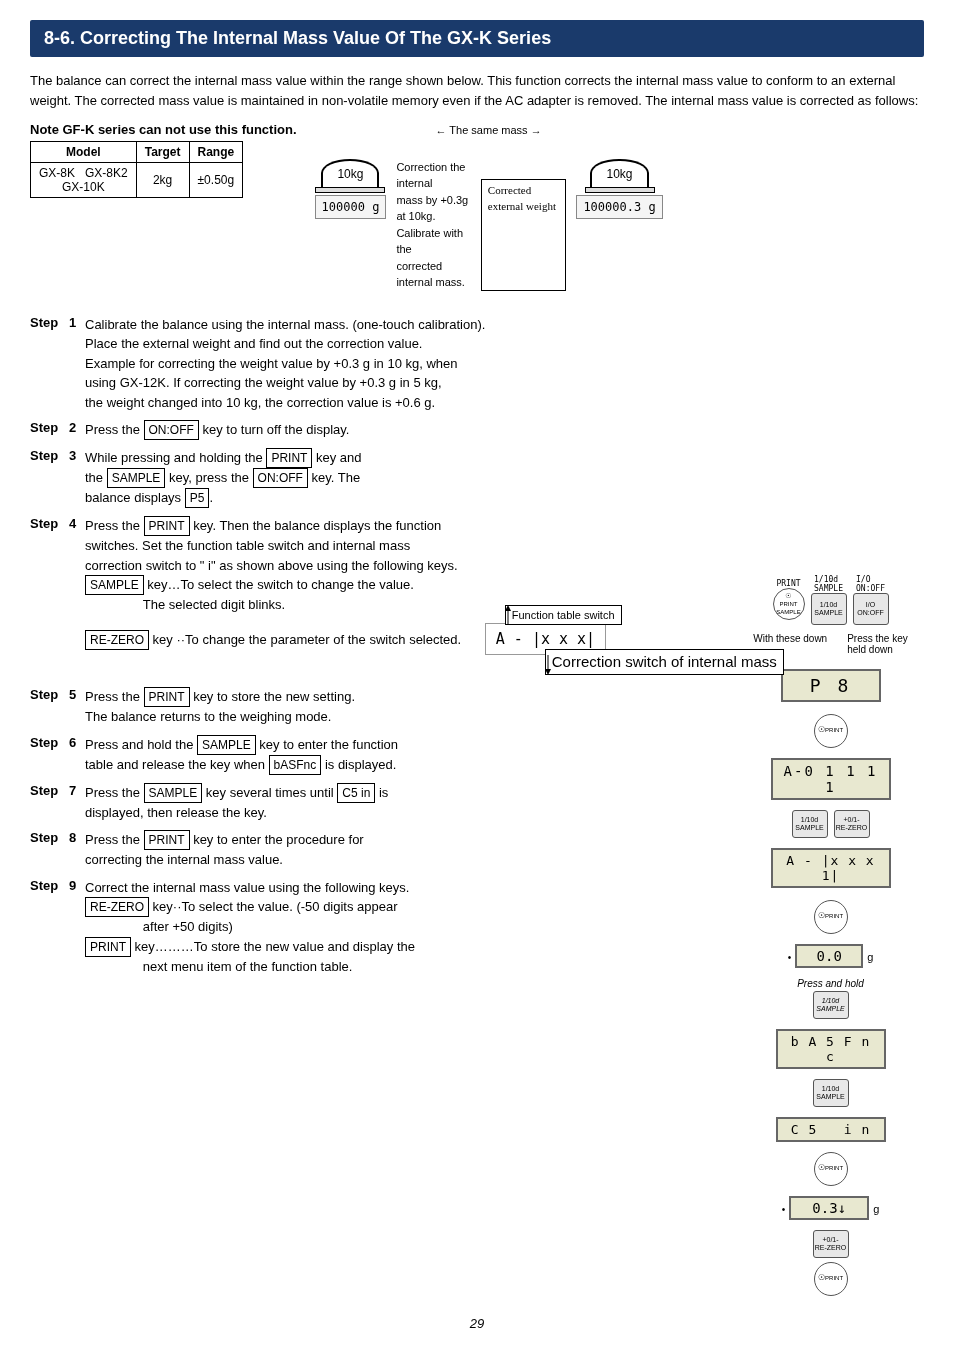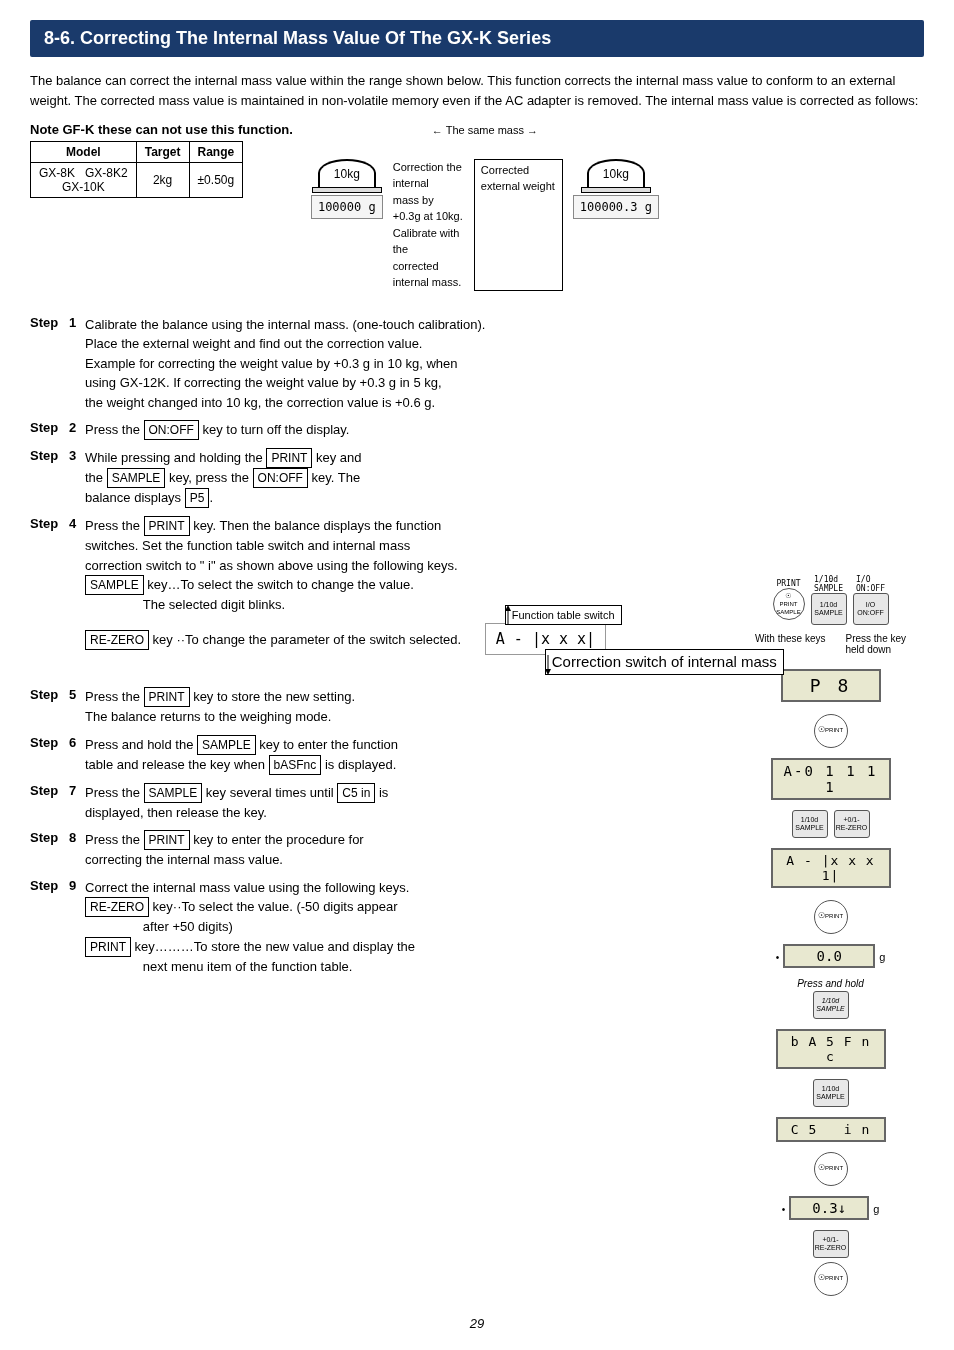--- a/index.html
+++ b/index.html
@@ -70,21 +70,22 @@
       background: #f5f5f5;
       padding: 2px 6px;
       font-family: monospace;
       font-size: 12px;
       display: inline-block;
     }
     .corrected-external-box {
       border: 1px solid #000;
       padding: 2px 6px;
       font-size: 11px;
-      margin-top: 0;
+      margin-top: 20px;
+      font-family: Liberation Serif, serif;
     }
     .steps-section {
       margin-top: 10px;
     }
     .step-row {
       display: flex;
       align-items: flex-start;
       margin-bottom: 8px;
       gap: 0;
     }
@@ -135,21 +136,21 @@
   </style>
 </head>
 <body>
 
 <div class="page-title">8-6.  Correcting The Internal Mass Value Of The GX-K Series</div>
 
 <div class="intro-text">The balance can correct the internal mass value within the range shown below. This function corrects the internal mass value to conform to an external weight. The corrected mass value is maintained in non-volatile memory even if the AC adapter is removed. The internal mass value is corrected as follows:</div>
 
 <div class="note-section">
   <div class="note-left">
-    <div class="note-label">Note  GF-K these can not use this function.</div>
+    <div class="note-label">Note  GF-K series can not use this function.</div>
     <table class="model-table">
       <thead>
         <tr>
           <th>Model</th>
           <th>Target</th>
           <th>Range</th>
         </tr>
       </thead>
       <tbody>
         <tr>
@@ -304,21 +305,21 @@
         <div style="display:flex; flex-direction:column; align-items:center;">
           <div style="font-size:8px; font-family:monospace;">1/10d<br>SAMPLE</div>
           <div style="width:36px; height:32px; border:1px solid #555; border-radius:3px; background:#e8e8e8; display:flex; align-items:center; justify-content:center; font-size:7px; text-align:center; line-height:1.1;">1/10d<br>SAMPLE</div>
         </div>
         <div style="display:flex; flex-direction:column; align-items:center;">
           <div style="font-size:8px; font-family:monospace;">I/O<br>ON:OFF</div>
           <div style="width:36px; height:32px; border:1px solid #555; border-radius:3px; background:#e8e8e8; display:flex; align-items:center; justify-content:center; font-size:7px; text-align:center; line-height:1.1;">I/O<br>ON:OFF</div>
         </div>
       </div>
       <div style="display:flex; gap:20px; font-size:10px; margin-top:4px;">
-        <span>With these keys</span>
+        <span>With these down</span>
         <span>Press the key<br>held down</span>
       </div>
     </div>
 
     <div style="width:100px; border:2px solid #666; background:#e8e8d0; font-family:monospace; font-size:18px; text-align:center; padding:4px 10px; letter-spacing:3px; margin-top:8px;">P 8</div>
 
     <div style="margin-top:6px; width:34px; height:34px; border:1px solid #555; border-radius:50%; background:#fff; display:flex; align-items:center; justify-content:center; font-size:8px; text-align:center; line-height:1.1;">☉<br><span style="font-size:6px;">PRINT</span></div>
 
     <div style="width:120px; border:2px solid #666; background:#e8e8d0; font-family:monospace; font-size:14px; text-align:center; padding:3px 6px; letter-spacing:2px; margin-top:4px;">A-0 1 1 1 1</div>
 
@@ -326,21 +327,21 @@
       <div style="width:36px; height:28px; border:1px solid #555; border-radius:3px; background:#e8e8e8; display:flex; align-items:center; justify-content:center; font-size:7px; text-align:center; line-height:1.1;">1/10d<br>SAMPLE</div>
       <div style="width:36px; height:28px; border:1px solid #555; border-radius:3px; background:#e8e8e8; display:flex; align-items:center; justify-content:center; font-size:7px; text-align:center; line-height:1.1;">+0/1-<br>RE-ZERO</div>
     </div>
 
     <div style="width:120px; border:2px solid #666; background:#e8e8d0; font-family:monospace; font-size:13px; text-align:center; padding:3px 6px; letter-spacing:1px; margin-top:4px;">A - |x x x 1|</div>
 
     <div style="margin-top:6px; width:34px; height:34px; border:1px solid #555; border-radius:50%; background:#fff; display:flex; align-items:center; justify-content:center; font-size:8px; text-align:center; line-height:1.1;">☉<br><span style="font-size:6px;">PRINT</span></div>
 
     <div style="display:flex; align-items:baseline; gap:4px; margin-top:4px;">
       <span style="font-size:10px;">•</span>
-      <div style="width:92px; border:2px solid #666; background:#e8e8d0; font-family:monospace; font-size:14px; text-align:center; padding:2px 6px;">0.0</div>
+      <div style="width:68px; border:2px solid #666; background:#e8e8d0; font-family:monospace; font-size:14px; text-align:center; padding:2px 6px;">0.0</div>
       <span style="font-size:11px;">g</span>
     </div>
 
     <div style="font-size:10px; margin-top:4px; text-align:center;font-style:italic;">Press and hold
       <div style="width:36px; height:28px; border:1px solid #555; border-radius:3px; background:#e8e8e8; display:flex; align-items:center; justify-content:center; font-size:7px; text-align:center; line-height:1.1; margin:2px auto 0;">1/10d<br>SAMPLE</div>
     </div>
 
     <div style="width:110px; border:2px solid #666; background:#e8e8d0; font-family:monospace; font-size:13px; text-align:center; padding:3px 6px; letter-spacing:1px; margin-top:4px;">b A 5 F n c</div>
 
     <div style="margin-top:4px; width:36px; height:28px; border:1px solid #555; border-radius:3px; background:#e8e8e8; display:flex; align-items:center; justify-content:center; font-size:7px; text-align:center; line-height:1.1;">1/10d<br>SAMPLE</div>

